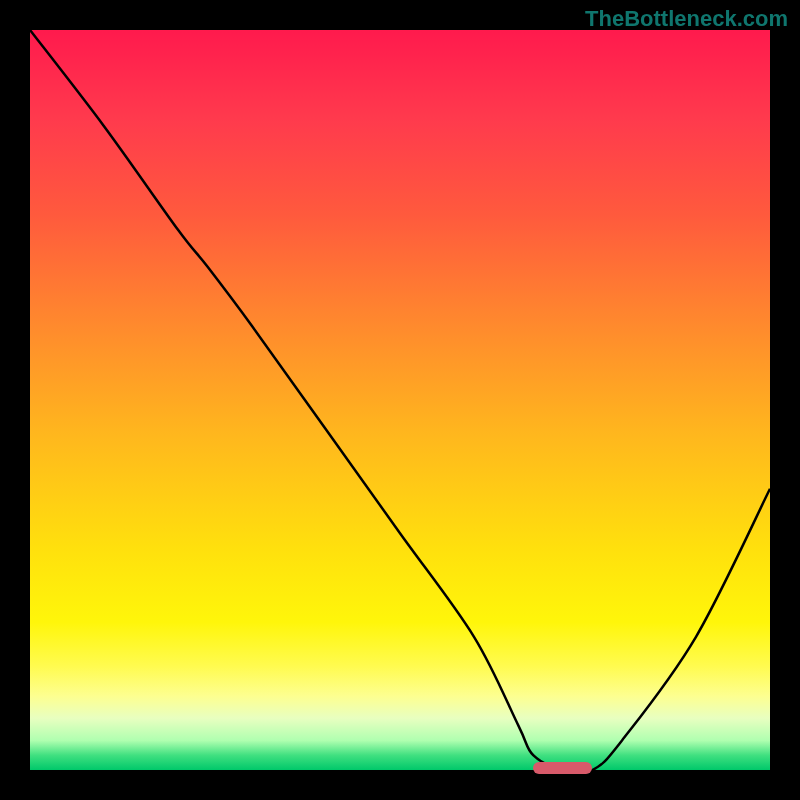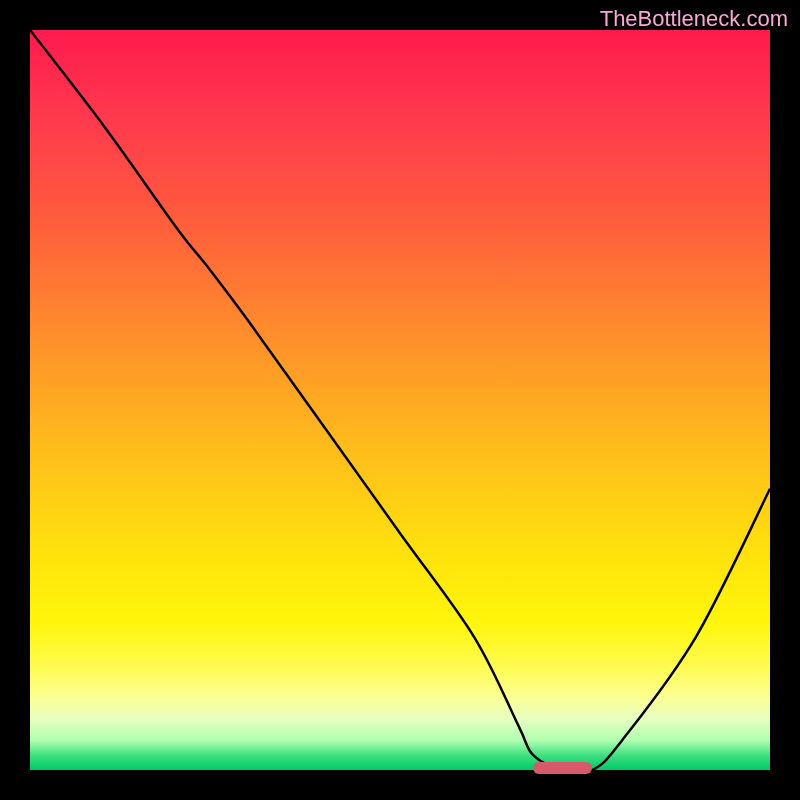--- a/index.html
+++ b/index.html
@@ -14,23 +14,23 @@
   .container {
     width: 800px;
     height: 800px;
     position: relative;
     background: #000;
   }
   .watermark {
     position: absolute;
     top: 6px;
     right: 12px;
-    color: #f9a8d4;
+    color: #0f766e;
     font-size: 22px;
-    font-weight: normal;
+    font-weight: bold;
     z-index: 10;
   }
   .plot-area {
     position: absolute;
     left: 30px;
     top: 30px;
     width: 740px;
     height: 740px;
     background: linear-gradient(to bottom,
       #ff1a4d 0%,

